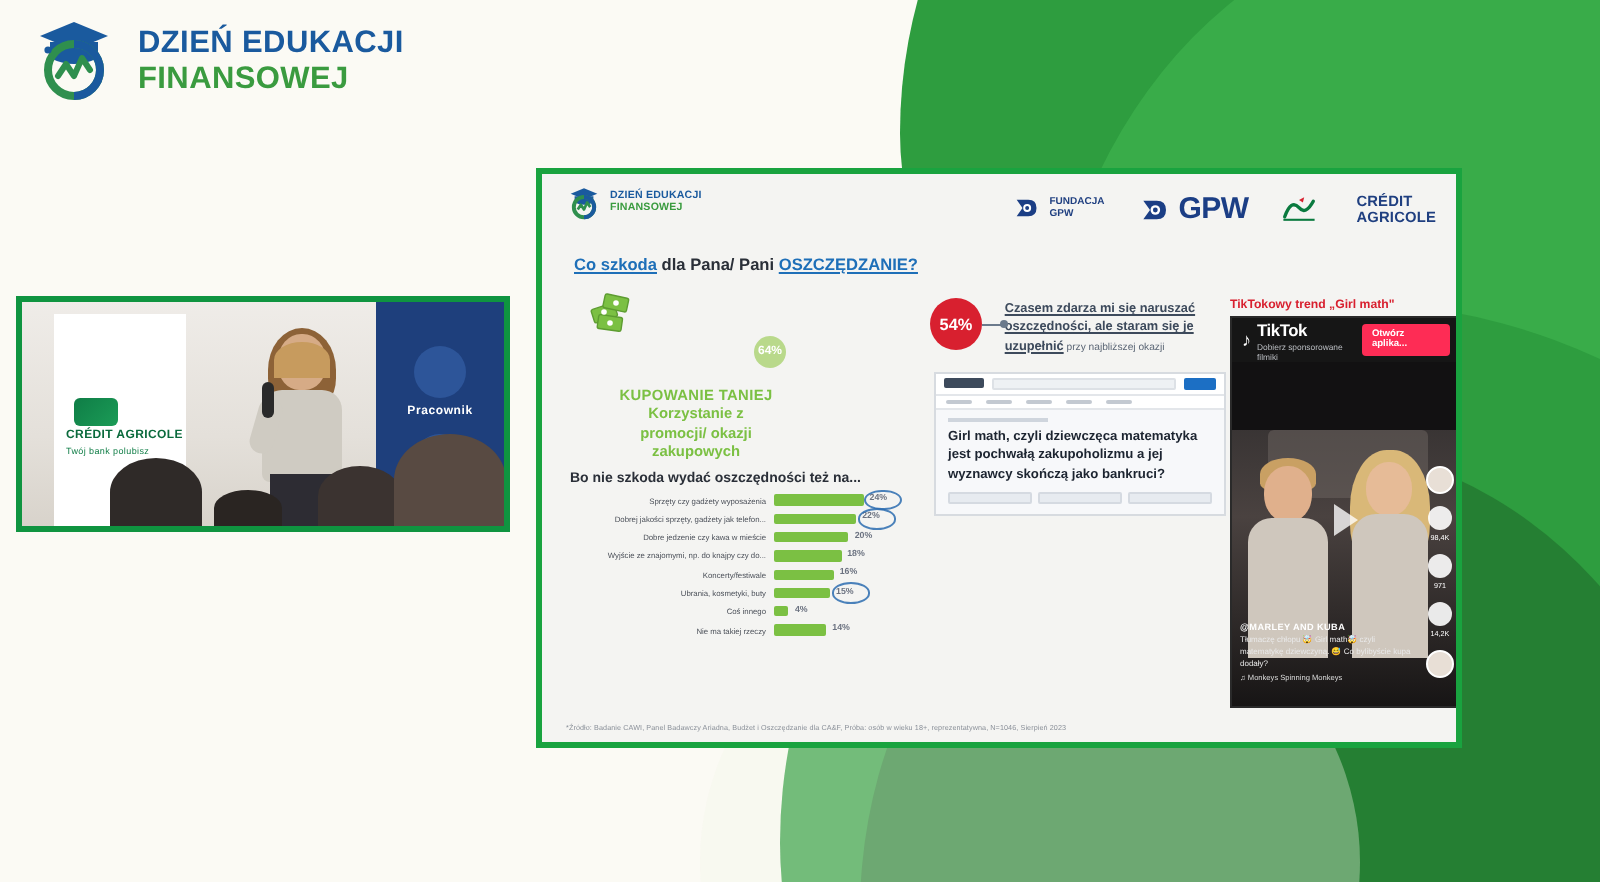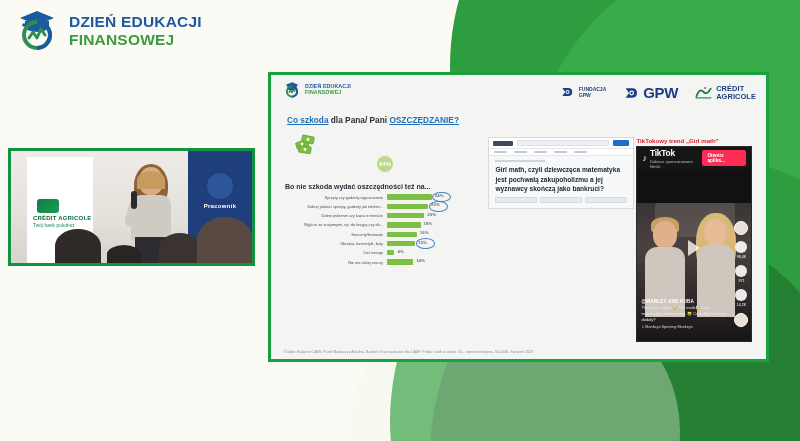--- a/index.html
+++ b/index.html
@@ -73,41 +73,41 @@
   .ph-arm  { position:absolute; left:-2px; top:32px; width:12px; height:28px; border-radius:6px; background:#cfcbc2; transform:rotate(16deg); }
   .ph-mic  { position:absolute; left:2px; top:24px; width:6px; height:18px; border-radius:3px; background:#2a2a2a; }
   .ph-aud  { position:absolute; bottom:0; border-radius:50% 50% 0 0; background:#3a3230; }
   .ph-a1 { left:44px;  width:46px; height:34px; background:#2f2a28; }
   .ph-a2 { left:148px; width:42px; height:30px; background:#3b3330; }
   .ph-a3 { left:186px; width:56px; height:46px; background:#584a42; }
   .ph-a4 { left:96px;  width:34px; height:18px; background:#2a2522; }
 
   
   .slide {
-    position: absolute; left: 268px; top: 72px; width: 501px; height: 290px;
+    position: absolute; left: 268px; top: 84px; width: 463px; height: 290px;
     background: #f4f4f2; border: 3px solid #19a33f; z-index: 6;
     overflow: hidden;
   }
   .slide-inner { position: absolute; inset: 0; padding: 6px 10px 0 12px; }
 
   
   .slide-head { display: flex; align-items: flex-start; justify-content: space-between; height: 26px; }
   .mini-brand { display: flex; align-items: center; gap: 4px; }
   .mini-mark { position: relative; width: 18px; height: 18px; }
   .mini-txt { line-height: 1.1; }
   .mini-l1 { font-size: 5.3px; font-weight: bold; color: #1a5a9e; letter-spacing: .1px; }
   .mini-l2 { font-size: 5.3px; font-weight: bold; color: #3a9b3f; letter-spacing: .1px; }
 
   .logos { display: flex; align-items: center; gap: 17px; padding-top: 3px; }
   .logo-fund { display: flex; align-items: center; gap: 3px; }
   .logo-fund .cap { font-size: 5px; font-weight: bold; color: #1f3f80; line-height: 1.12; }
   .logo-gpw { display: flex; align-items: center; gap: 4px; }
   .logo-gpw .word { font-size: 15px; font-weight: bold; color: #1b3e85; letter-spacing: -.3px; }
   .gpw-mark { width: 16px; height: 16px; position: relative; }
-  .logo-ca { display: flex; align-items: center; gap: 4px; }
+  .logo-ca { display: flex; align-items: center; gap: 20px; }
   .ca-mark { width: 17px; height: 13px; position: relative; }
   .logo-ca .cap { font-size: 7.4px; font-weight: bold; color: #1f3f80; line-height: 1.05; letter-spacing: .1px; }
 
   .slide-title {
     font-size: 17px; font-weight: bold; color: #1e4f8f; margin: 2px 0 0 8px; letter-spacing: -.2px;
   }
   .slide-sub {
     font-size: 8.3px; font-weight: bold; color: #2a2f38; margin: 8px 0 0 4px;
   }
   .slide-sub .u { color: #1e6fb8; text-decoration: underline; }
@@ -362,20 +362,26 @@
                 <rect x="4" y="13" width="12" height="7" rx="1" transform="rotate(8 10 16)"></rect>
               </g>
               <circle cx="7" cy="11" r="1.4" fill="#fff"></circle>
               <circle cx="13" cy="6.5" r="1.4" fill="#fff"></circle>
               <circle cx="10" cy="16.5" r="1.4" fill="#fff"></circle>
             </svg>
           </div>
           <div class="small-circle">64%</div>
         </div>
 
+        <div class="big-cap">
+          <div class="hd">KUPOWANIE TANIEJ</div>
+          <div class="bd">Korzystanie z</div>
+          <div class="bd">promocji/ okazji</div>
+          <div class="bd">zakupowych</div>
+        </div>
 
         <div class="chart-head">Bo nie szkoda wydać oszczędności też na...</div>
         <div id="bar-chart">
             <div class="bar-row">
               <div class="bar-label">Sprzęty czy gadżety wyposażenia</div>
               <div class="bar-track">
                 <div class="bar-fill" style="width: 44.8px; background: rgb(123, 192, 67);"></div>
                 <div class="bar-val" style="left: 47.8px;">24%</div>
                 <div class="ring" style="left: 45.3px;"></div>
               </div>
@@ -429,20 +435,27 @@
               <div class="bar-track">
                 <div class="bar-fill" style="width: 26.1333px; background: rgb(123, 192, 67);"></div>
                 <div class="bar-val" style="left: 29.1333px;">14%</div>
               </div>
             </div>
           </div>
       </div>
 
       <div class="col-mid">
 
+        <div class="pill-row">
+          <div class="pill red">54%</div>
+          <div class="connector"></div>
+          <div class="pill-text">
+            <span class="u">Czasem zdarza mi się naruszać oszczędności, ale staram się je uzupełnić</span><span class="sm"> przy najbliższej okazji</span>
+          </div>
+        </div>
 
 
         <div class="article">
           <div class="art-bar">
             <div class="art-logo"></div>
             <div class="art-search"></div>
             <div class="art-btn"></div>
           </div>
           <div class="art-nav">
             <i></i>

